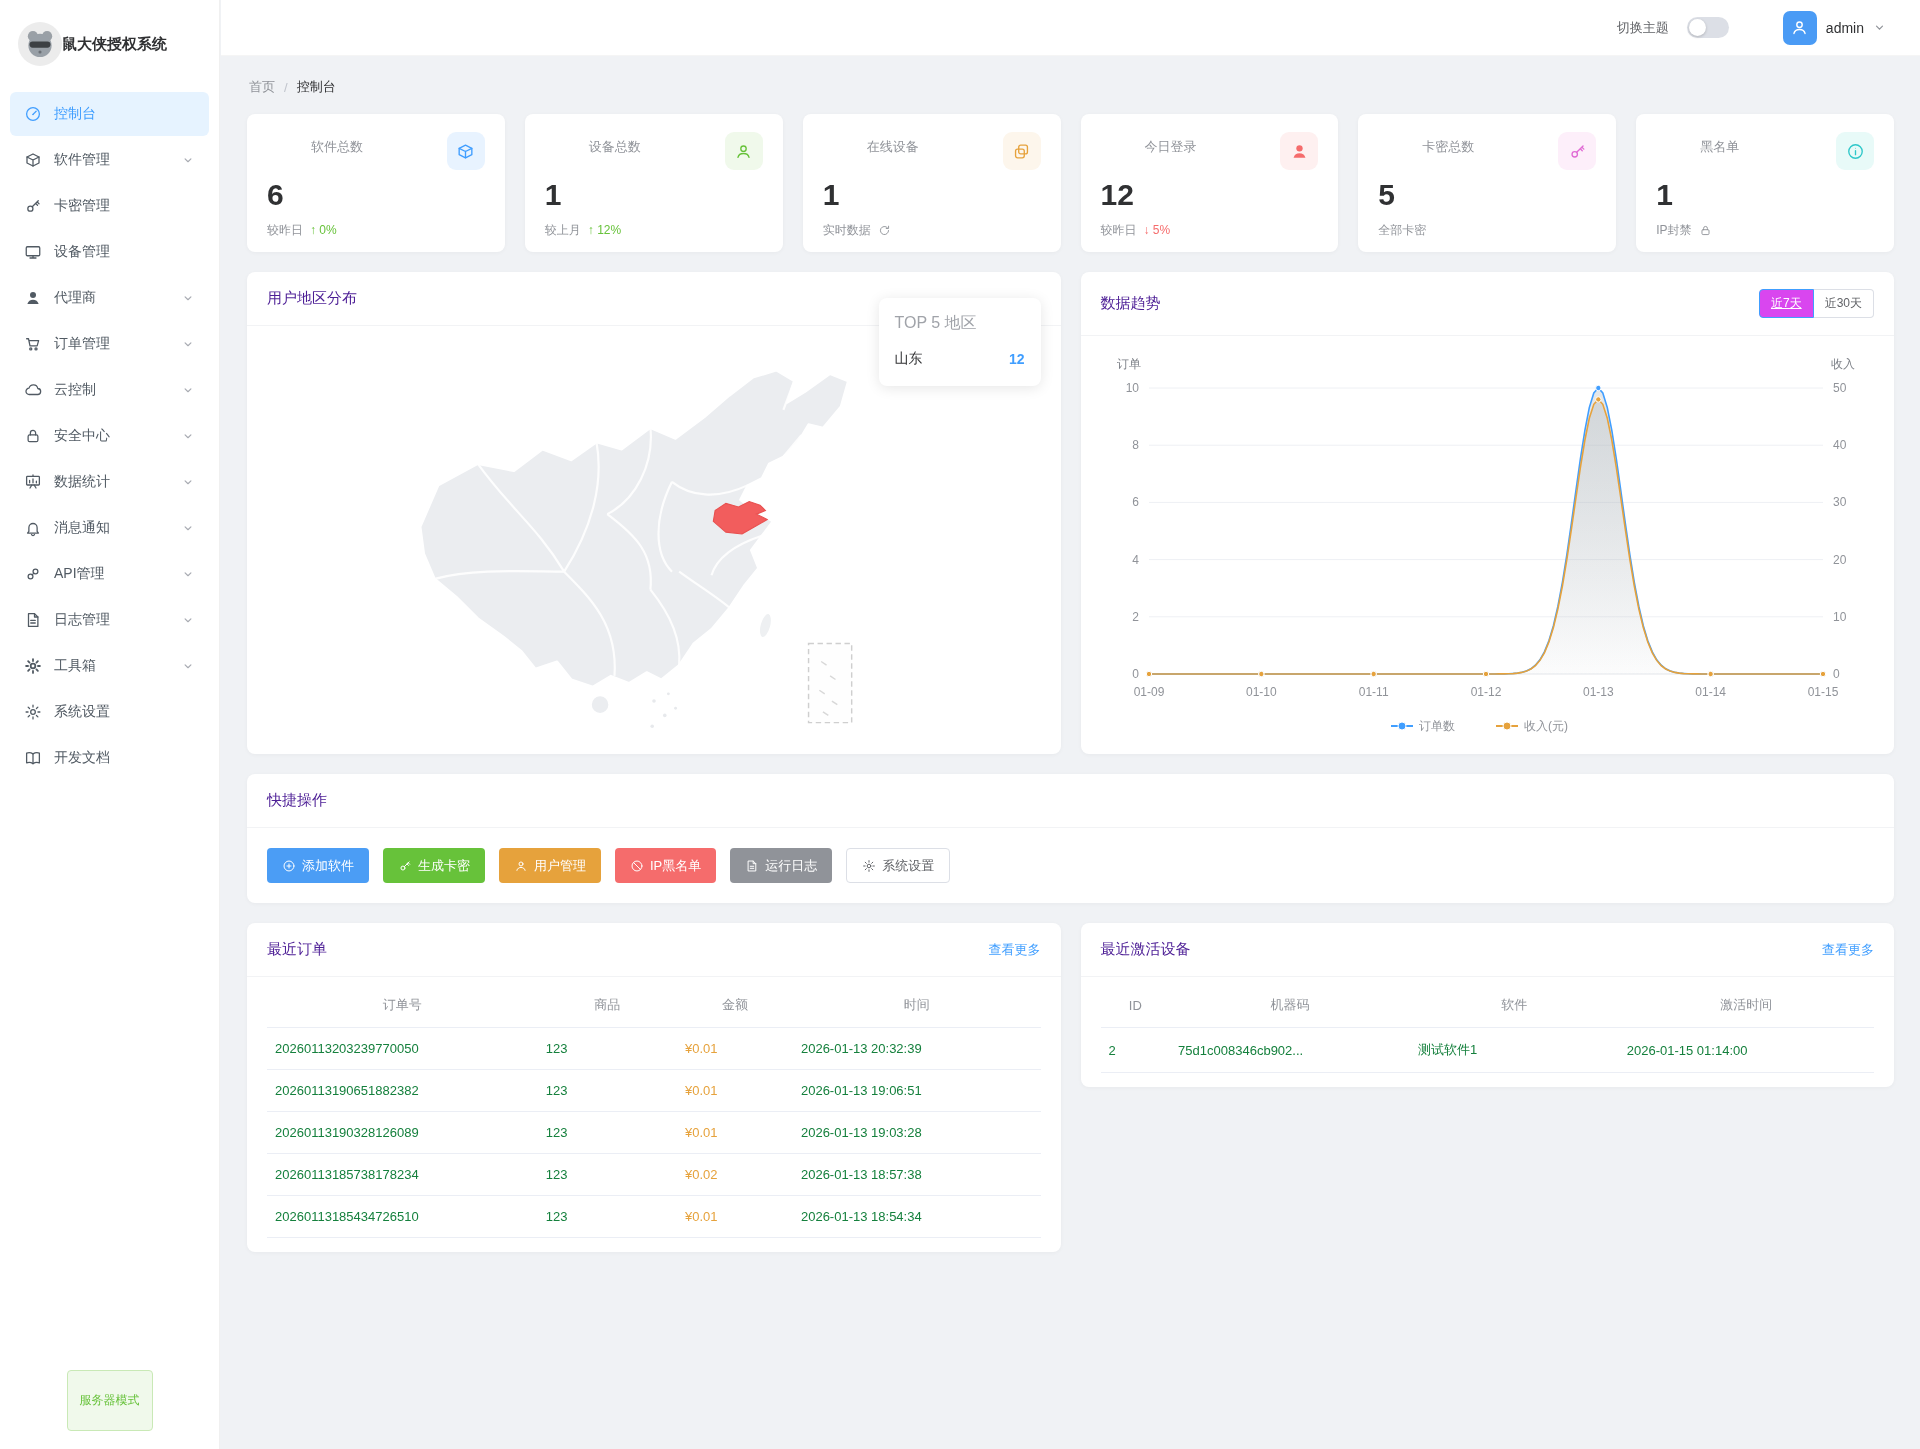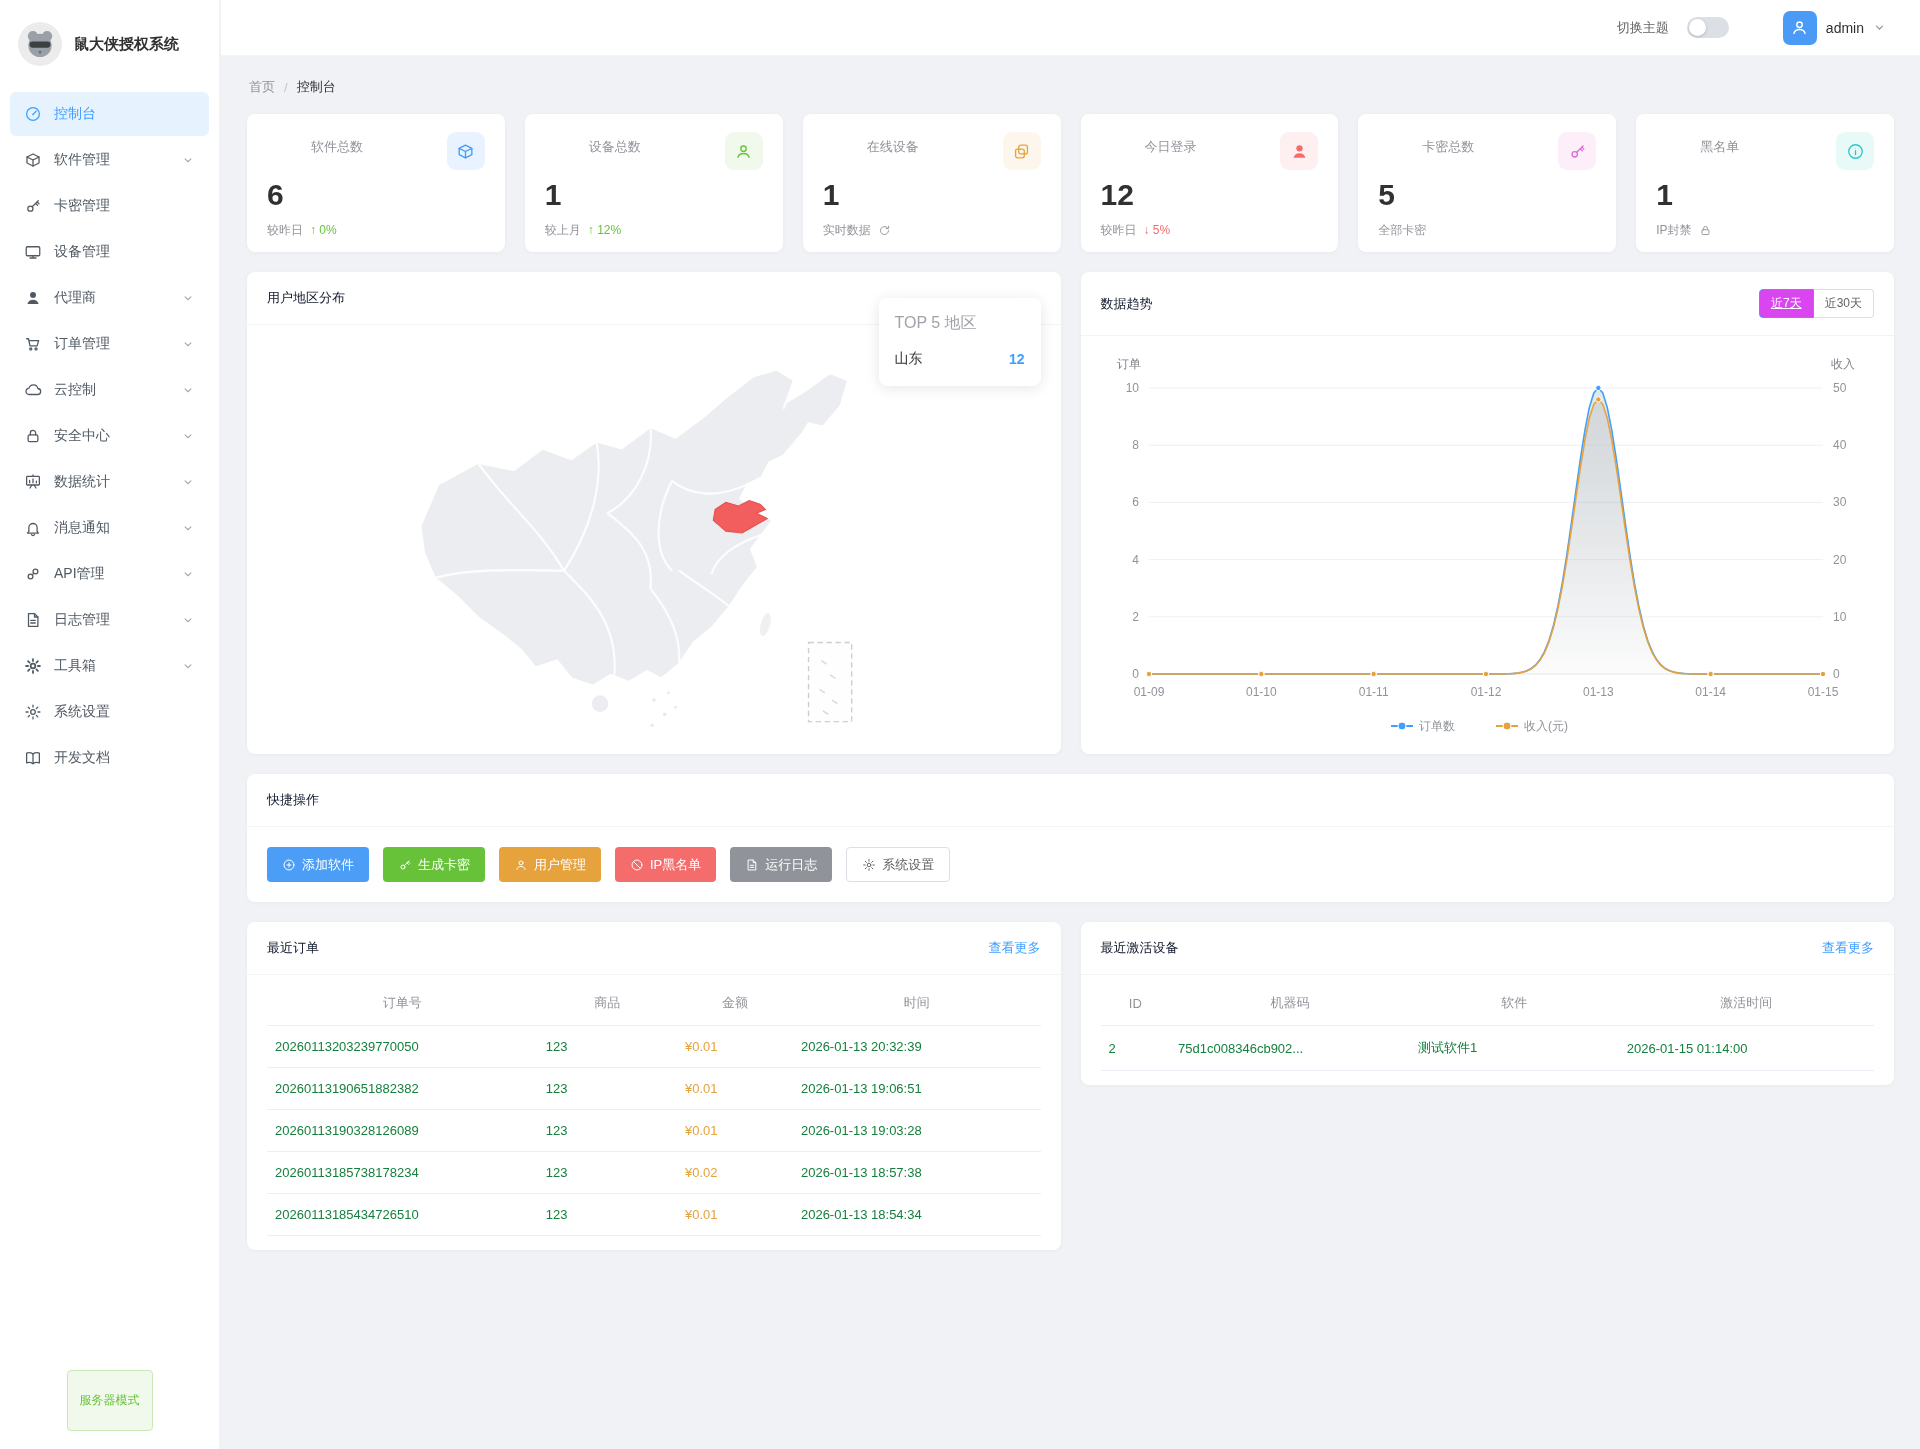--- a/index.html
+++ b/index.html
@@ -1,21 +1,21 @@
 <!DOCTYPE html>
 <html lang="zh"><head>
 <meta charset="utf-8">
 <style>
   * { margin:0; padding:0; box-sizing:border-box; }
   html,body { width:1920px; height:1449px; overflow:hidden; }
   body { font-family:"Liberation Sans","DejaVu Sans",sans-serif; background:#f0f2f5; color:#303133; font-size:14px; }
 
   
   .sidebar { position:fixed; left:0; top:0; width:220px; height:1449px; background:#fff; border-right:1px solid #f0f0f0; z-index:10; }
-  .logo { display:flex; align-items:center; gap:12px; padding:22px 18px 18px 18px; }
+  .logo { display:flex; align-items:center; padding:22px 18px 18px 18px; }
   .logo-avatar { width:44px; height:44px; border-radius:50%; background:#ececec; display:flex; align-items:center; justify-content:center; flex:none; }
   .logo-title { font-size:15px; font-weight:bold; color:#303133; }
   .nav { padding:6px 10px; }
   .nav-item { display:flex; align-items:center; gap:12px; height:44px; padding:0 14px; margin:2px 0; border-radius:6px; color:#515a63; cursor:pointer; }
   .nav-item .ico { color:#515a63; }
   .nav-item.active { background:#e6f3ff; color:#409eff; }
   .nav-item.active .ico { color:#409eff; }
   .nav-label { flex:1; font-size:14px; }
   .nav-chevron { color:#a8abb2; display:flex; }
   .server-badge { position:absolute; left:50%; transform:translateX(-50%); bottom:18px; background:#f0f9eb; border:1px solid #c9e9b6; color:#67c23a; font-size:12px; padding:21px 12px; border-radius:4px; white-space:nowrap; }
@@ -33,21 +33,21 @@
 
   
   .content { padding:16px 26px 0 26px; }
   .breadcrumb { display:flex; align-items:center; gap:9px; font-size:13px; margin:6px 0 18px 2px; }
   .bc-home { color:#909399; cursor:pointer; }
   .bc-sep { color:#c0c4cc; }
   .bc-cur { color:#303133; }
 
   .card { background:#fff; border-radius:8px; box-shadow:0 1px 4px rgba(0,0,0,.04); }
   .card-head { display:flex; align-items:center; justify-content:space-between; padding:17px 20px; border-bottom:1px solid #f2f3f5; }
-  .card-title { font-size:13px; color:#0f172a; font-weight:500; }
+  .card-title { font-size:15px; color:#4c1d95; font-weight:500; }
   .more-link { font-size:13px; color:#409eff; cursor:pointer; }
 
   
   .stats-row { display:grid; grid-template-columns:repeat(6,1fr); gap:20px; }
   .stat-card { background:#fff; border-radius:8px; box-shadow:0 1px 4px rgba(0,0,0,.04); padding:18px 20px; height:138px; }
   .stat-top { display:flex; justify-content:space-between; align-items:flex-start;margin-left:44px; }
   .stat-title { font-size:13px; color:#909399; padding-top:6px; }
   .stat-chip { width:38px; height:38px; border-radius:9px; display:flex; align-items:center; justify-content:center; }
   .stat-value { font-size:30px; font-weight:bold; color:#303133; margin-top:8px; line-height:1.15; }
   .stat-sub { display:flex; align-items:center; gap:7px; font-size:12px; color:#909399; margin-top:9px; }

